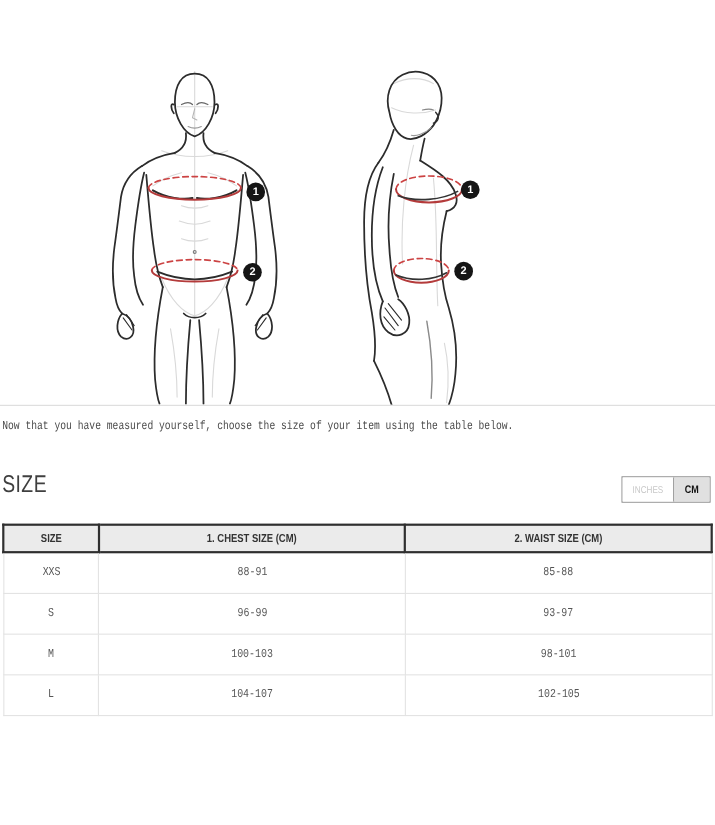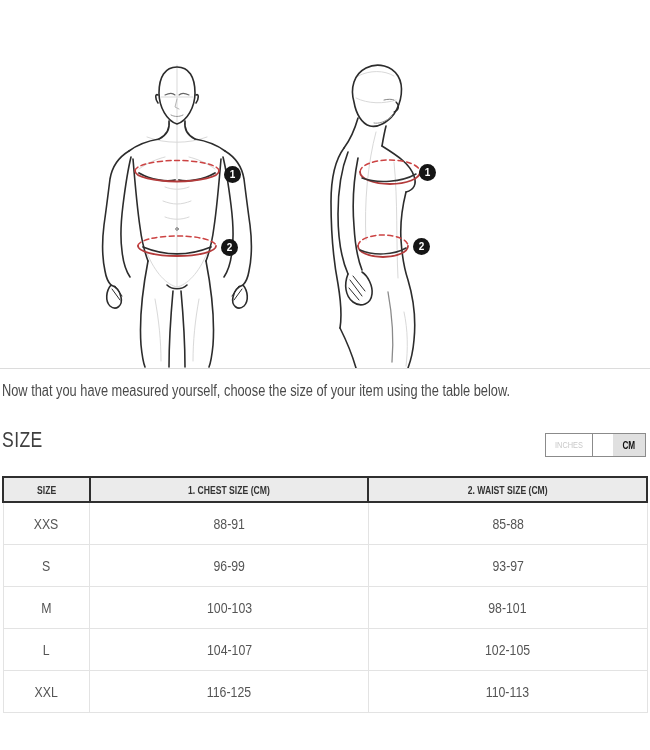--- a/index.html
+++ b/index.html
@@ -14,44 +14,44 @@
   .badge { position:absolute; width:17px; height:17px; border-radius:50%;
            background:#151515; color:#fff; font-size:10px; font-weight:bold;
            display:flex; align-items:center; justify-content:center; line-height:1; }
 
   .divider { position:absolute; left:0; top:368px; width:650px; height:0;
              border-top:1px solid #dcdcdc; }
 
   .cond { display:inline-block; transform:scaleX(0.82); transform-origin:center center; white-space:nowrap; }
   .cond-left { display:inline-block; transform:scaleX(0.8); transform-origin:left center; white-space:nowrap; }
 
-  .instruction { position:absolute; left:2px; top:382px; font-size:16px; color:#4a4a4a; }
+  .instruction { position:absolute; left:2px; top:382px; font-size:11px; color:#4a4a4a;font-family:Liberation Mono, monospace; }
 
   .size-heading { position:absolute; left:2px; top:427px; font-size:22px; font-weight:400;
                   color:#3f3f3f; letter-spacing:0.5px; }
 
   .unit-toggle { position:absolute; top:433px; right:4px; height:24px; display:flex;
-                 border:1px solid #8b8b8b; background:#fff;gap:20px; }
+                 border:1px solid #8b8b8b; background:#fff; }
   .unit-btn { height:100%; border:none; padding:0; cursor:pointer;
               font-family:"Liberation Sans", sans-serif; display:flex;
               align-items:center; justify-content:center; }
   .unit-btn.inches { width:47px; background:#ffffff; color:#c8c8c8; font-size:9px;
                      border-right:1px solid #8b8b8b; }
   .unit-btn.cm { width:32px; background:#e0e0e0; color:#111; font-weight:bold; font-size:10px; }
 
   table.size-table { position:absolute; left:2px; top:476px; width:646px;
                      border-collapse:collapse; table-layout:fixed; }
   .size-table col.c-size  { width:13.5%; }
   .size-table col.c-chest { width:43.25%; }
   .size-table col.c-waist { width:43.25%; }
   .size-table thead th { background:#ebebeb; border:2px solid #2f2f2f; height:25px;
                          font-size:10.5px; font-weight:bold; color:#333;
                          text-align:center; padding:0; }
   .size-table tbody td { border:1px solid #e3e3e3; height:23px; text-align:center;
-                         font-size:15px; color:#555; padding:12px; }
+                         font-size:11px; color:#555; padding:12px;font-family:Liberation Mono, monospace; }
 </style>
 </head>
 <body>
 
 <div class="page">
 
   <svg class="figure-svg figure-front" viewBox="0 0 165 308" fill="none" stroke-linecap="round" stroke-linejoin="round">
 
     <g stroke="#d9d9d9" stroke-width="1">
       <path d="M82,6 L82,228"></path>
@@ -196,21 +196,16 @@
       <tr>
         <td><span class="cond">M</span></td>
         <td><span class="cond">100-103</span></td>
         <td><span class="cond">98-101</span></td>
       </tr>
       <tr>
         <td><span class="cond">L</span></td>
         <td><span class="cond">104-107</span></td>
         <td><span class="cond">102-105</span></td>
       </tr>
-      <tr>
-        <td><span class="cond">XXL</span></td>
-        <td><span class="cond">116-125</span></td>
-        <td><span class="cond">110-113</span></td>
-      </tr>
     </tbody>
   </table>
 
 </div>
 
 </body></html>

